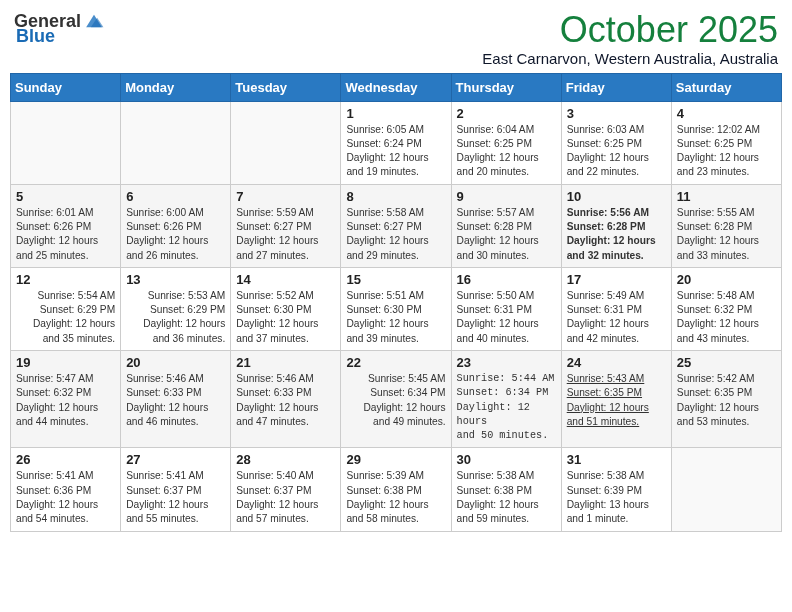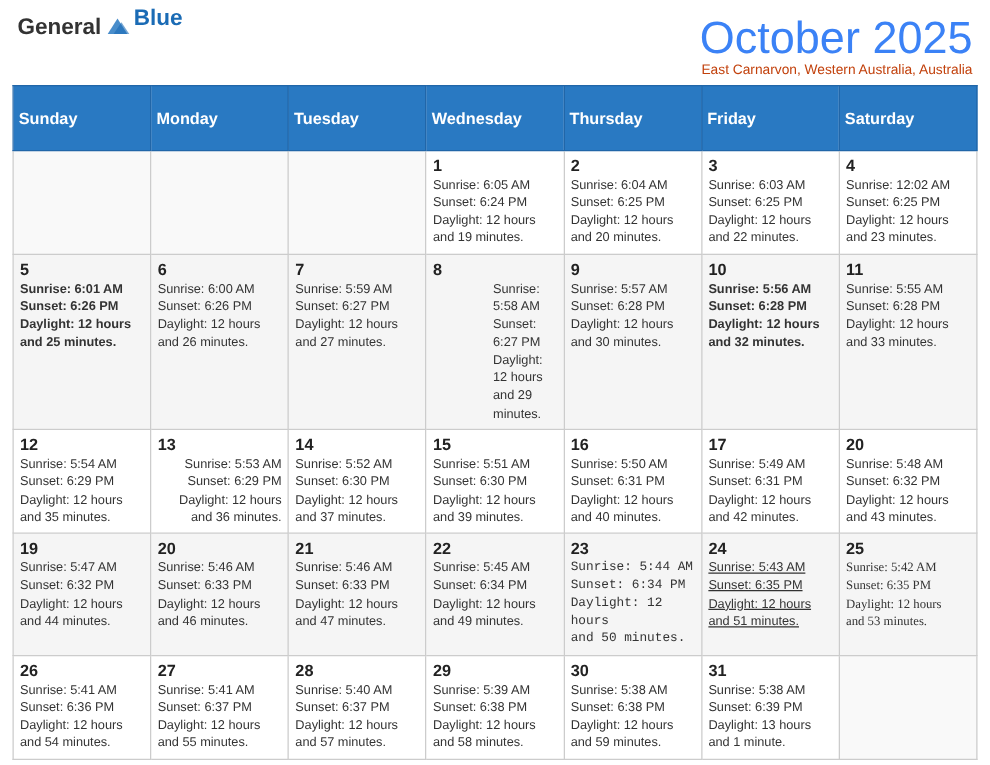--- a/index.html
+++ b/index.html
@@ -36,39 +36,39 @@
       width: 22px;
       height: 22px;
       margin-left: 2px;
     }
     .title-area {
       text-align: right;
     }
     .month-title {
       font-size: 36px;
       font-weight: normal;
-      color: #3b82f6;
+      color: #15803d;
       line-height: 1.1;
     }
     .location-title {
-      font-size: 11px;
-      color: #c2410c;
+      font-size: 15px;
+      color: #0f172a;
       text-align: right;
     }
     .calendar {
       width: 100%;
       border-collapse: collapse;
       border: 1px solid #ccc;
     }
     .calendar th {
       background: #2979c2;
       color: #fff;
       font-size: 13px;
       font-weight: bold;
-      padding: 18px 4px;
+      padding: 6px 4px;
       text-align: left;
       border: 1px solid #2166a8;
     }
     .calendar td {
       vertical-align: top;
       border: 1px solid #ccc;
       padding: 4px 5px;
       width: 110px;
       min-height: 80px;
       font-size: 10.5px;
@@ -95,21 +95,21 @@
     }
     .empty-cell {
       background: #f9f9f9 !important;
     }
   </style>
 </head>
 <body>
 
 <div class="header">
   <div class="logo">
-    <div style="display:flex;flex-direction:row;align-items:flex-start;">
+    <div style="display:flex;flex-direction:column;align-items:flex-start;">
       <div style="display:flex;align-items:center;">
         <span class="logo-text-general">General</span>
         <svg class="logo-icon" viewBox="0 0 28 24" xmlns="http://www.w3.org/2000/svg">
           <polygon points="4,20 14,4 24,20" fill="#2979c2" opacity="0.85"></polygon>
           <polygon points="10,20 18,8 26,20" fill="#1a6bb5" opacity="0.6"></polygon>
         </svg>
       </div>
       <span class="logo-text-blue" style="margin-top:-6px;margin-left:2px;">Blue</span>
     </div>
   </div>
@@ -161,42 +161,42 @@
           <span class="day-number">4</span>
           <div class="day-info" style="white-space: pre-line;">Sunrise: 12:02 AM
 Sunset: 6:25 PM
 Daylight: 12 hours
 and 23 minutes.</div>
         </td>
       </tr>
       <tr>
         <td>
           <span class="day-number">5</span>
-          <div class="day-info" style="white-space: pre-line; font-weight: bold;">Sunrise: 6:01 AM
+          <div class="day-info" style="white-space: pre-line;">Sunrise: 6:01 AM
 Sunset: 6:26 PM
 Daylight: 12 hours
 and 25 minutes.</div>
         </td>
         <td>
           <span class="day-number">6</span>
           <div class="day-info" style="white-space: pre-line;">Sunrise: 6:00 AM
 Sunset: 6:26 PM
 Daylight: 12 hours
 and 26 minutes.</div>
         </td>
         <td>
           <span class="day-number">7</span>
           <div class="day-info" style="white-space: pre-line;">Sunrise: 5:59 AM
 Sunset: 6:27 PM
 Daylight: 12 hours
 and 27 minutes.</div>
         </td>
         <td>
           <span class="day-number">8</span>
-          <div class="day-info" style="white-space: pre-line; margin-left: 48px;">Sunrise: 5:58 AM
+          <div class="day-info" style="white-space: pre-line;">Sunrise: 5:58 AM
 Sunset: 6:27 PM
 Daylight: 12 hours
 and 29 minutes.</div>
         </td>
         <td>
           <span class="day-number">9</span>
           <div class="day-info" style="white-space: pre-line;">Sunrise: 5:57 AM
 Sunset: 6:28 PM
 Daylight: 12 hours
 and 30 minutes.</div>
@@ -212,21 +212,21 @@
           <span class="day-number">11</span>
           <div class="day-info" style="white-space: pre-line;">Sunrise: 5:55 AM
 Sunset: 6:28 PM
 Daylight: 12 hours
 and 33 minutes.</div>
         </td>
       </tr>
       <tr>
         <td>
           <span class="day-number">12</span>
-          <div class="day-info" style="white-space: pre-line;">Sunrise: 5:54 AM
+          <div class="day-info" style="white-space: pre-line; text-align: right;">Sunrise: 5:54 AM
 Sunset: 6:29 PM
 Daylight: 12 hours
 and 35 minutes.</div>
         </td>
         <td>
           <span class="day-number">13</span>
           <div class="day-info" style="white-space: pre-line; text-align: right;">Sunrise: 5:53 AM
 Sunset: 6:29 PM
 Daylight: 12 hours
 and 36 minutes.</div>
@@ -284,42 +284,42 @@
         </td>
         <td>
           <span class="day-number">21</span>
           <div class="day-info" style="white-space: pre-line;">Sunrise: 5:46 AM
 Sunset: 6:33 PM
 Daylight: 12 hours
 and 47 minutes.</div>
         </td>
         <td>
           <span class="day-number">22</span>
-          <div class="day-info" style="white-space: pre-line;">Sunrise: 5:45 AM
+          <div class="day-info" style="white-space: pre-line; text-align: right;">Sunrise: 5:45 AM
 Sunset: 6:34 PM
 Daylight: 12 hours
 and 49 minutes.</div>
         </td>
         <td>
           <span class="day-number">23</span>
           <div class="day-info" style="white-space: pre-line; font-family: Liberation Mono, monospace;">Sunrise: 5:44 AM
 Sunset: 6:34 PM
 Daylight: 12 hours
 and 50 minutes.</div>
         </td>
         <td>
           <span class="day-number">24</span>
           <div class="day-info" style="white-space: pre-line; text-decoration: underline;">Sunrise: 5:43 AM
 Sunset: 6:35 PM
 Daylight: 12 hours
 and 51 minutes.</div>
         </td>
         <td>
           <span class="day-number">25</span>
-          <div class="day-info" style="white-space: pre-line; font-family: Liberation Serif, serif;">Sunrise: 5:42 AM
+          <div class="day-info" style="white-space: pre-line;">Sunrise: 5:42 AM
 Sunset: 6:35 PM
 Daylight: 12 hours
 and 53 minutes.</div>
         </td>
       </tr>
       <tr>
         <td>
           <span class="day-number">26</span>
           <div class="day-info" style="white-space: pre-line;">Sunrise: 5:41 AM
 Sunset: 6:36 PM

